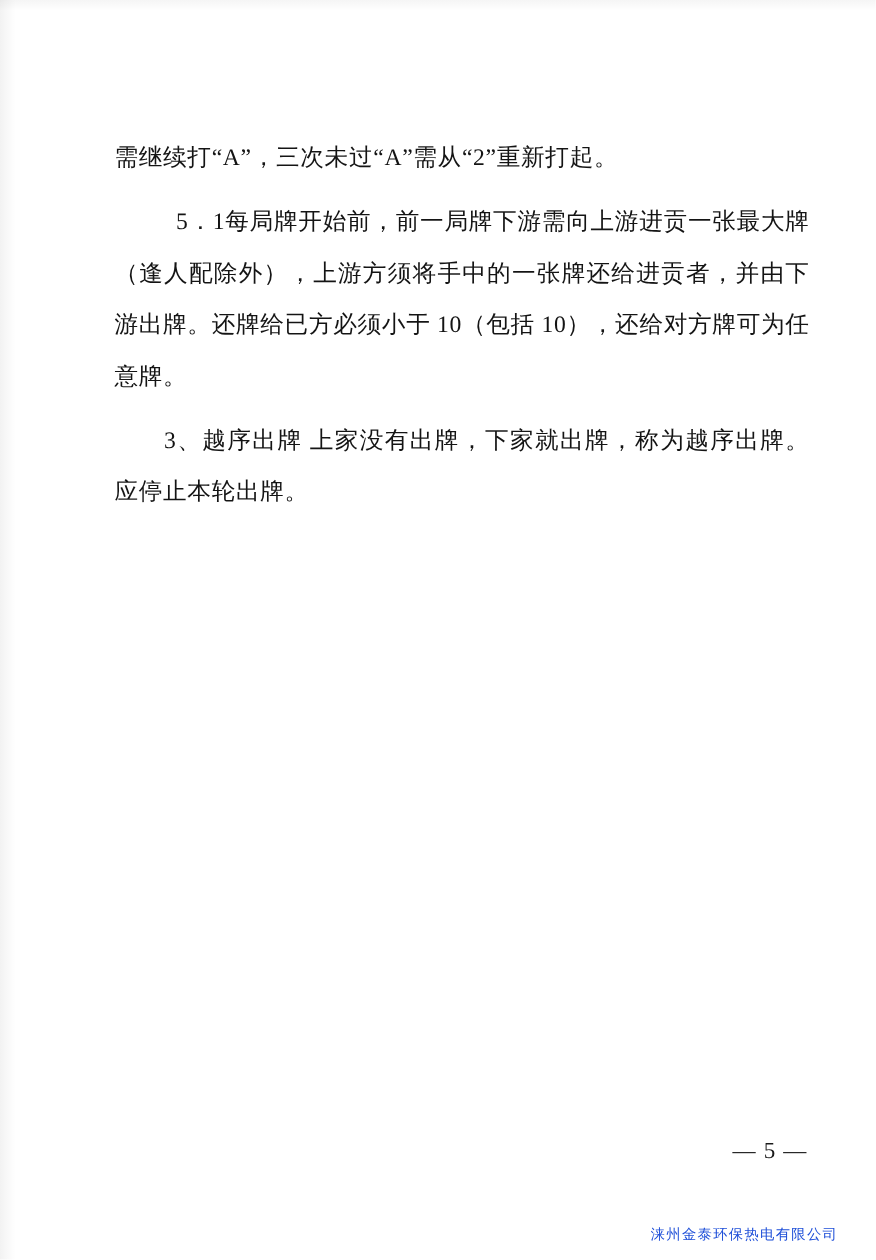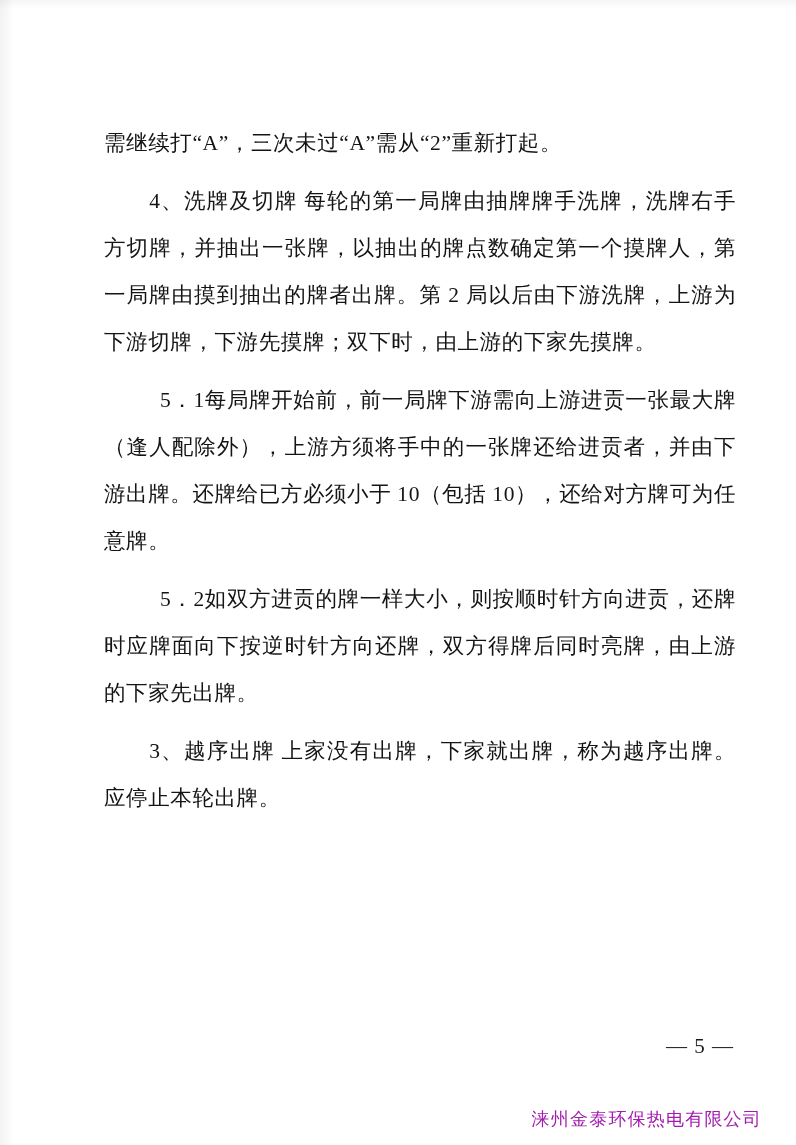--- a/index.html
+++ b/index.html
@@ -47,22 +47,22 @@
     bottom: 86px;
     font-size: 21px;
     letter-spacing: 1px;
     color: #1a1a1a;
     font-family: "Liberation Serif", serif;
   }
   .footer-stamp {
     position: absolute;
     right: 34px;
     bottom: 14px;
-    font-size: 18px;
-    color: #a21caf;
+    font-size: 13px;
+    color: #1d4ed8;
     letter-spacing: 1.2px;
     font-family: "Liberation Sans", sans-serif;
     white-space: nowrap;
   }
   .edge-shadow-left {
     position: absolute;
     left: 0;
     top: 0;
     width: 14px;
     height: 1145px;
@@ -81,21 +81,19 @@
 </style>
 </head>
 <body>
 
 <div class="page">
   <div class="edge-shadow-left"></div>
   <div class="edge-shadow-top"></div>
 
   <div class="doc-body">
     <p class="para">需继续打“A”，三次未过“A”需从“2”重新打起。</p>
-    <p class="para indent">4、洗牌及切牌 每轮的第一局牌由抽牌牌手洗牌，洗牌右手方切牌，并抽出一张牌，以抽出的牌点数确定第一个摸牌人，第一局牌由摸到抽出的牌者出牌。第 2 局以后由下游洗牌，上游为下游切牌，下游先摸牌；双下时，由上游的下家先摸牌。</p>
     <p class="para indent-deep">5．1每局牌开始前，前一局牌下游需向上游进贡一张最大牌（逢人配除外），上游方须将手中的一张牌还给进贡者，并由下游出牌。还牌给已方必须小于 10（包括 10），还给对方牌可为任意牌。</p>
-    <p class="para indent-deep">5．2如双方进贡的牌一样大小，则按顺时针方向进贡，还牌时应牌面向下按逆时针方向还牌，双方得牌后同时亮牌，由上游的下家先出牌。</p>
     <p class="para indent">3、越序出牌 上家没有出牌，下家就出牌，称为越序出牌。应停止本轮出牌。</p>
   </div>
 
   <div class="page-number">— 5 —</div>
   <div class="footer-stamp">涞州金泰环保热电有限公司</div>
 </div>
 
 </body></html>

